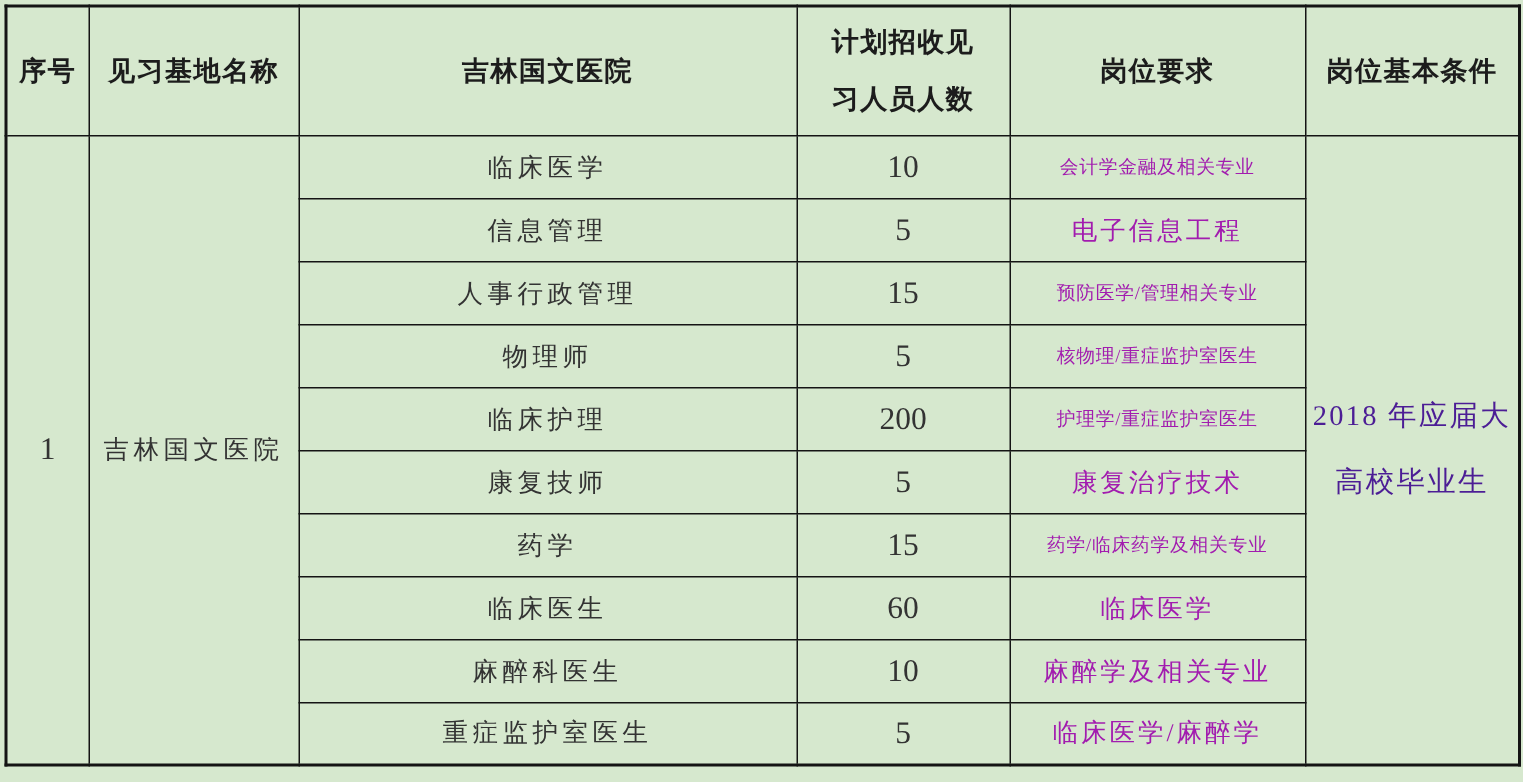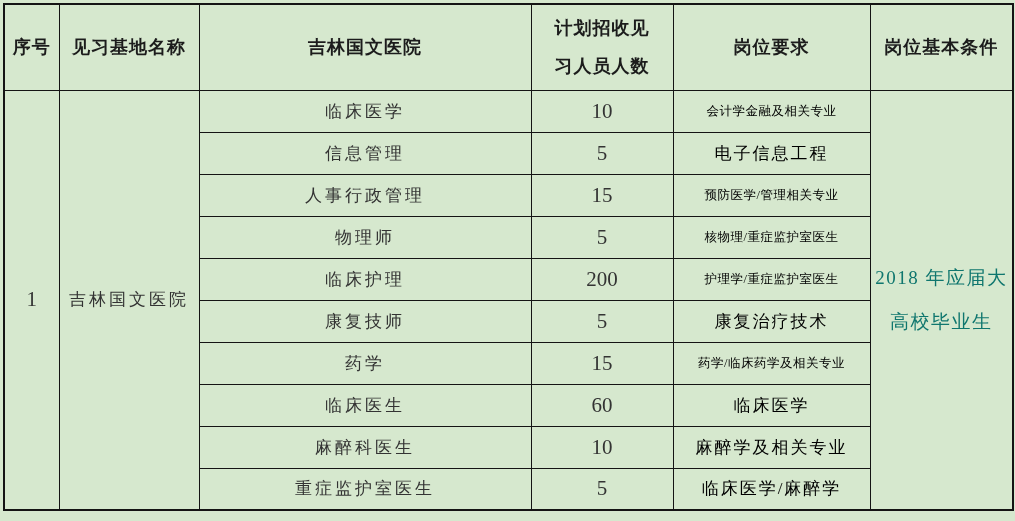--- a/index.html
+++ b/index.html
@@ -61,32 +61,32 @@
   }
   td.base, td.position {
     font-size: 17px;
     letter-spacing: 3px;
     color: #333333;
     white-space: nowrap;
   }
   td.req {
     font-size: 17px;
     letter-spacing: 2px;
-    color: #000000;
+    color: #a21caf;
     white-space: nowrap;
     margin-left: 40px;
   }
   td.req.sm {
     font-size: 12.5px;
     letter-spacing: 0.5px;
   }
   td.cond {
     font-size: 19px;
     letter-spacing: 1.5px;
-    color: #0f766e;
+    color: #4c1d95;
   }
   td.cond .cline {
     line-height: 2.3;
     white-space: nowrap;
   }
 </style>
 </head>
 <body>
 
 <div class="sheet">

